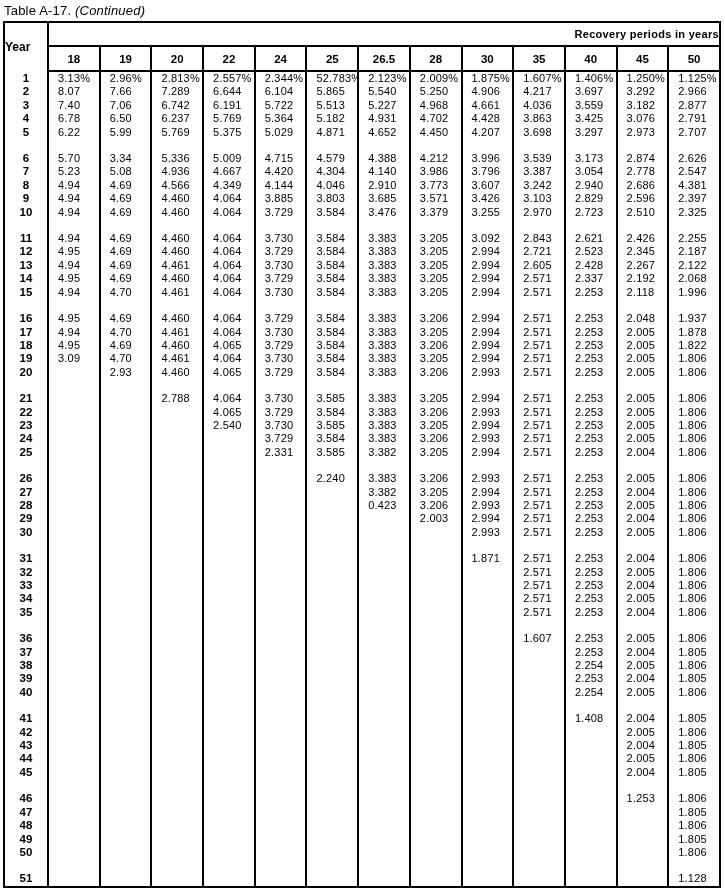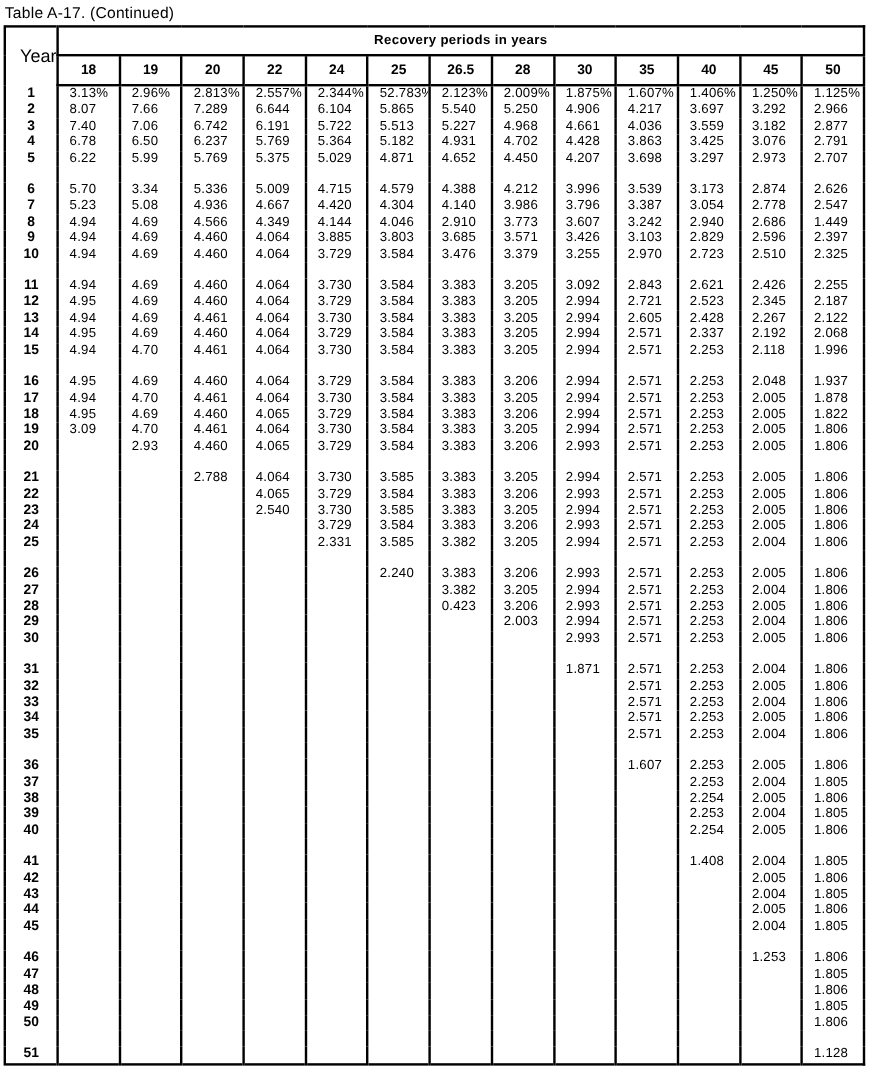--- a/index.html
+++ b/index.html
@@ -18,45 +18,46 @@
     box-sizing: border-box;
     padding: 2px 3px 0 3px;
   }
   .doc-title {
     font-size: 13px;
     line-height: 16px;
     padding: 1px 0 2px 1px;
     letter-spacing: 0.2px;
   }
   .doc-title .cont {
+    font-style: italic;
   }
   table.a17 {
     border-collapse: collapse;
     table-layout: fixed;
     width: 717px;
     border: 2px solid #000;
   }
   table.a17 col.year-col { width: 44px; }
   table.a17 col.data-col { width: 51.7px; }
   th, td {
     border-left: 2px solid #000;
     font-size: 11px;
     padding: 0;
     overflow: hidden;
     white-space: nowrap;
   }
   th.year-head {
-    font-weight: normal;
-    text-align: right;
+    font-weight: bold;
+    text-align: left;
     vertical-align: middle;
-    font-size: 15px;
+    font-size: 12px;
   }
   th.span-head {
     font-weight: bold;
-    text-align: center;
+    text-align: right;
     font-size: 11px;
     height: 22px;
     border-bottom: 2px solid #000;
     letter-spacing: 0.3px;
   }
   th.period-head {
     font-weight: bold;
     text-align: center;
     font-size: 11.5px;
     height: 23px;
@@ -259,21 +260,21 @@
           <td class="value-cell">4.566</td>
           <td class="value-cell">4.349</td>
           <td class="value-cell">4.144</td>
           <td class="value-cell">4.046</td>
           <td class="value-cell">2.910</td>
           <td class="value-cell">3.773</td>
           <td class="value-cell">3.607</td>
           <td class="value-cell">3.242</td>
           <td class="value-cell">2.940</td>
           <td class="value-cell">2.686</td>
-          <td class="value-cell">1.449</td>
+          <td class="value-cell">4.381</td>
         </tr>
         <tr class="data-row">
           <td class="year-cell">9</td>
           <td class="value-cell">4.94</td>
           <td class="value-cell">4.69</td>
           <td class="value-cell">4.460</td>
           <td class="value-cell">4.064</td>
           <td class="value-cell">3.885</td>
           <td class="value-cell">3.803</td>
           <td class="value-cell">3.685</td>

